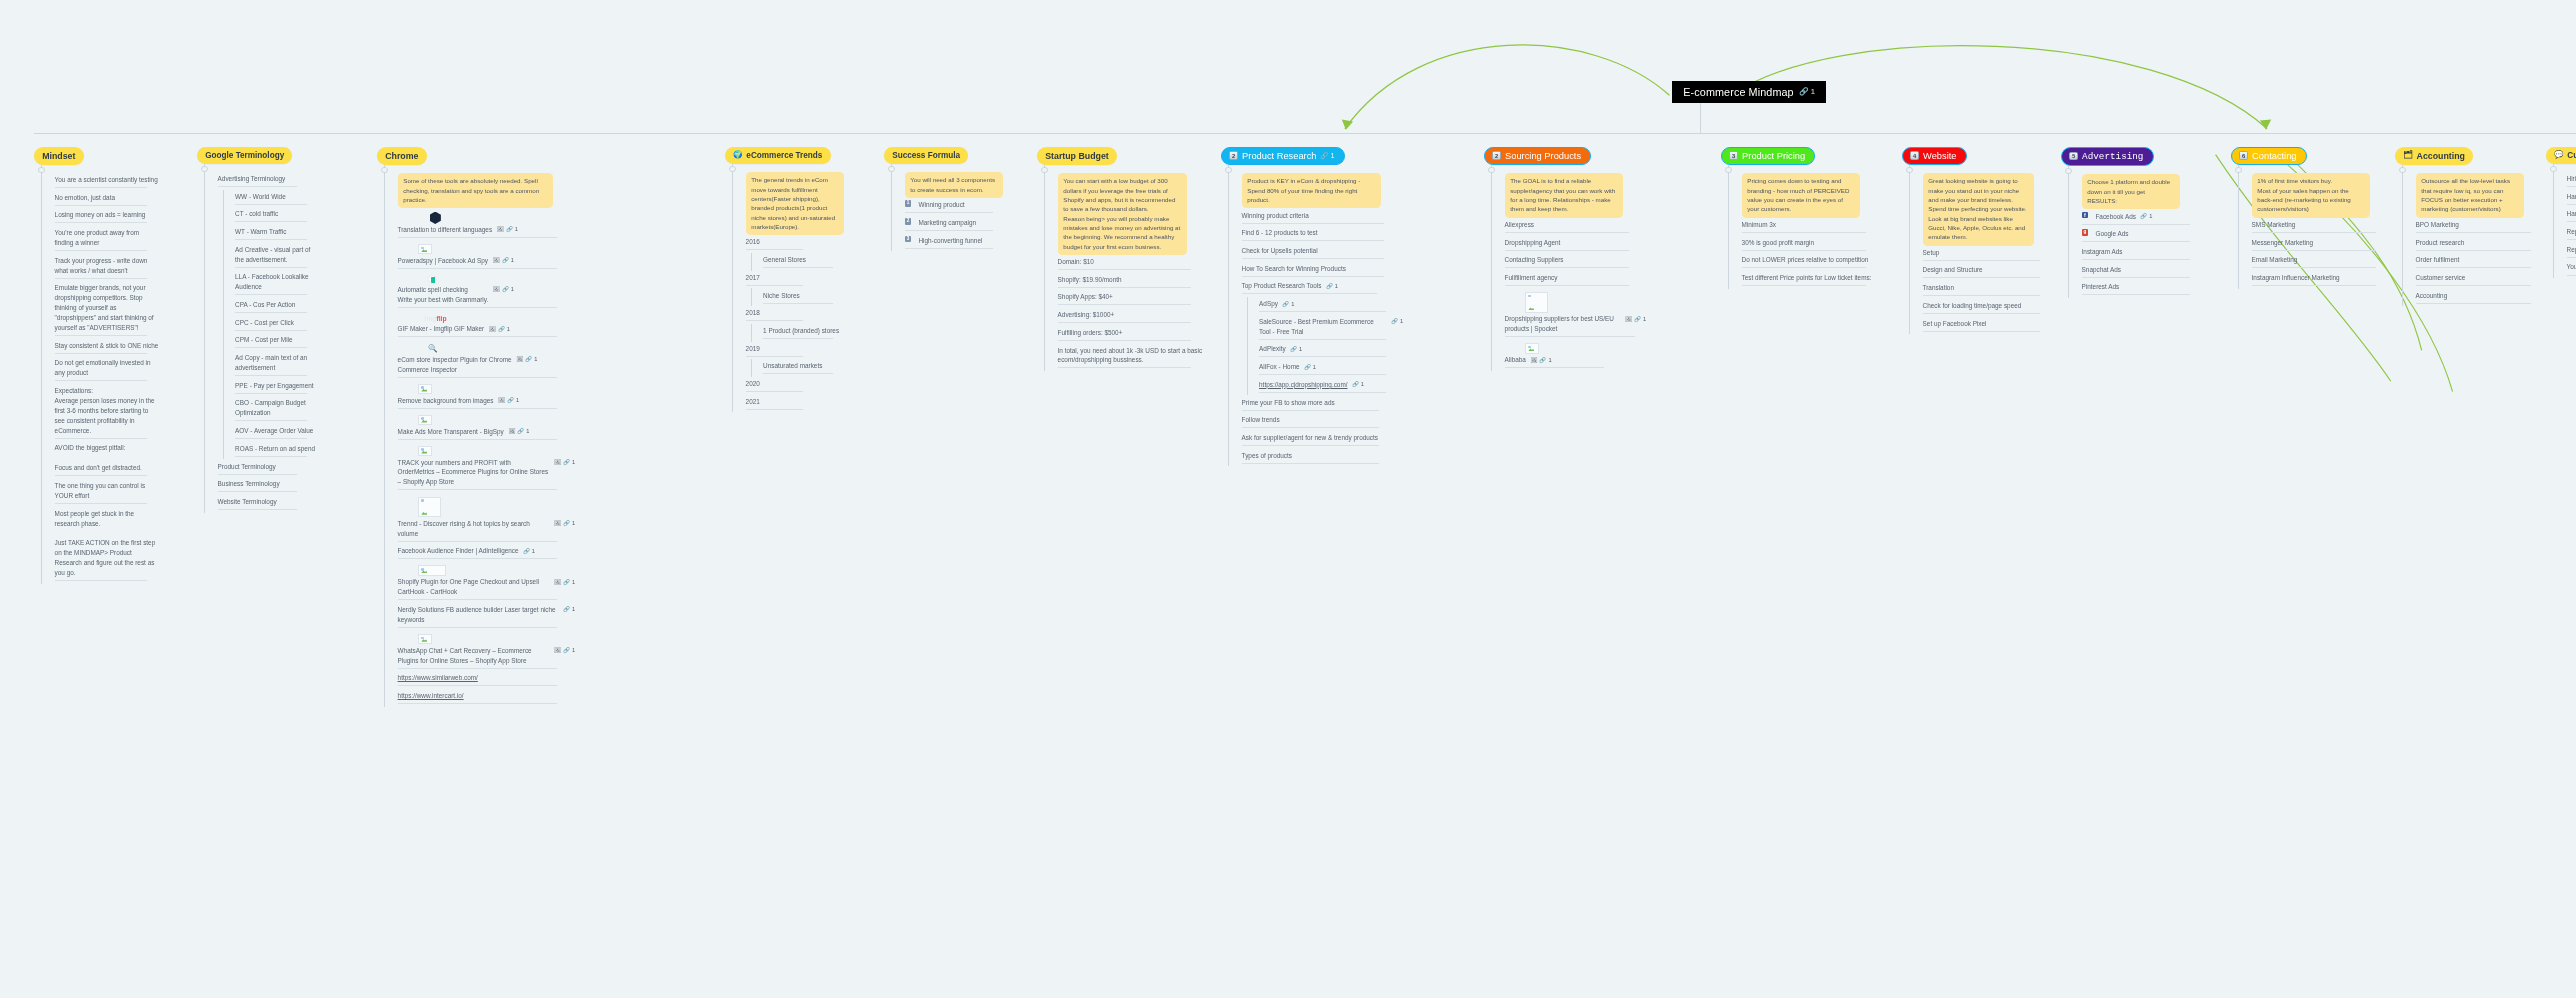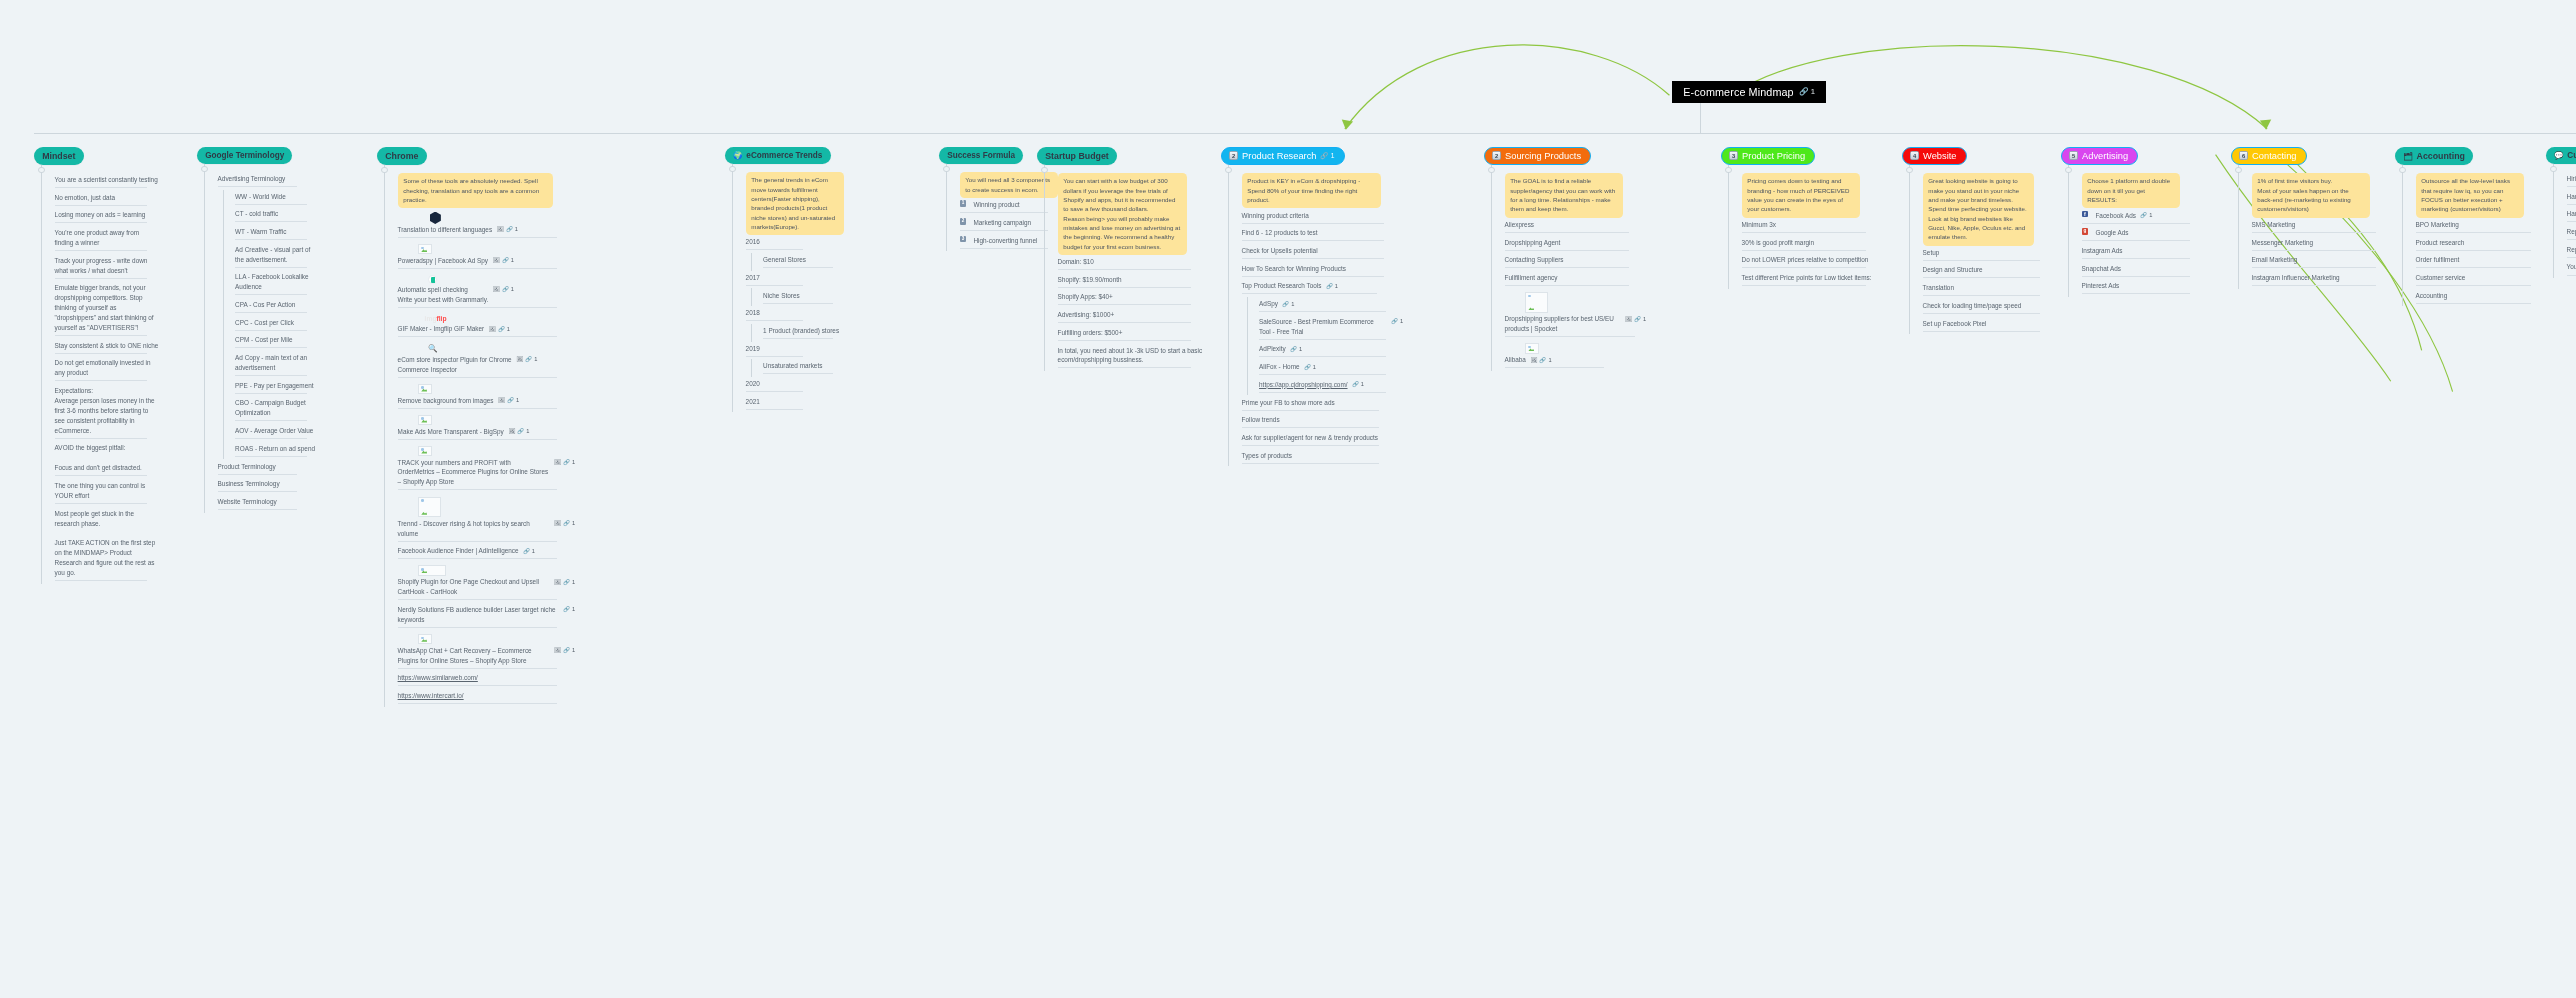--- a/index.html
+++ b/index.html
@@ -24,23 +24,23 @@
     position:absolute; left:1672px; top:81px;
     background:#000; color:#fff; padding:4.6px 11.3px 5.2px 11.3px;
     font-size:10.8px; letter-spacing:0.1px; white-space:nowrap;
     display:flex; align-items:center; gap:5.2px;
   }
   .root-node .lnk { font-size:7.7px; color:#dfe6ea; }
 
   
   .col { position:absolute; top:147px; }
   .col-head {
-    background:#14b8a6; border-radius:13.4px; padding:3.6px 8.2px 4.1px 8.2px;
+    background:#fde047; border-radius:13.4px; padding:3.6px 8.2px 4.1px 8.2px;
     font-size:8.8px; font-weight:bold; color:#2f3b47; display:inline-flex;
-    align-items:flex-end; gap:3.6px; white-space:nowrap;
+    align-items:flex-start; gap:3.6px; white-space:nowrap;
     box-shadow:0 0.5px 1px rgba(40,60,80,.07);
   }
   .col-head.plain { font-size:8.2px; }
   .col-head .emoji { font-size:7.7px; line-height:1; }
 
   
   .stage-head {
     border-radius:11.3px; padding:2.6px 9.3px 3.1px 7.2px; display:inline-flex;
     align-items:center; gap:4.1px; white-space:nowrap; font-size:9.3px;
     color:#fff; border:1.5px solid #12aef3;
@@ -182,21 +182,21 @@
         <span>eCommerce Trends</span>
       </div><div style="position: relative; margin-left: 7.2px; padding-left: 12.4px; padding-top: 8.2px; border-left: 1px solid rgb(205, 214, 220); width: 118px;"><div class="knob" style="left: -4.1px; top: 2.1px;"></div><div class="note" style="max-width: 98px;">The general trends in eCom move towards fulfillment centers(Faster shipping), branded products(1 product niche stores) and un-saturated markets(Europe).</div><div class="item"><div class="item-row"><span class="item-text">2016</span></div><div style="border-bottom: 0.8px solid rgb(215, 223, 229); margin-top: 2.1px; width: 55%;"></div></div><div style="position: relative; margin-left: 5.2px; padding-left: 11.3px; border-left: 1px solid rgb(205, 214, 220);">
           <div class="item"><div class="item-row"><span class="item-text">General Stores</span></div><div style="border-bottom: 0.8px solid rgb(215, 223, 229); margin-top: 2.1px; width: 80%;"></div></div>
         </div><div class="item"><div class="item-row"><span class="item-text">2017</span></div><div style="border-bottom: 0.8px solid rgb(215, 223, 229); margin-top: 2.1px; width: 55%;"></div></div><div style="position: relative; margin-left: 5.2px; padding-left: 11.3px; border-left: 1px solid rgb(205, 214, 220);">
           <div class="item"><div class="item-row"><span class="item-text">Niche Stores</span></div><div style="border-bottom: 0.8px solid rgb(215, 223, 229); margin-top: 2.1px; width: 80%;"></div></div>
         </div><div class="item"><div class="item-row"><span class="item-text">2018</span></div><div style="border-bottom: 0.8px solid rgb(215, 223, 229); margin-top: 2.1px; width: 55%;"></div></div><div style="position: relative; margin-left: 5.2px; padding-left: 11.3px; border-left: 1px solid rgb(205, 214, 220);">
           <div class="item"><div class="item-row"><span class="item-text">1 Product (branded) stores</span></div><div style="border-bottom: 0.8px solid rgb(215, 223, 229); margin-top: 2.1px; width: 80%;"></div></div>
         </div><div class="item"><div class="item-row"><span class="item-text">2019</span></div><div style="border-bottom: 0.8px solid rgb(215, 223, 229); margin-top: 2.1px; width: 55%;"></div></div><div style="position: relative; margin-left: 5.2px; padding-left: 11.3px; border-left: 1px solid rgb(205, 214, 220);">
           <div class="item"><div class="item-row"><span class="item-text">Unsaturated markets</span></div><div style="border-bottom: 0.8px solid rgb(215, 223, 229); margin-top: 2.1px; width: 80%;"></div></div>
         </div><div class="item"><div class="item-row"><span class="item-text">2020</span></div><div style="border-bottom: 0.8px solid rgb(215, 223, 229); margin-top: 2.1px; width: 55%;"></div></div><div class="item"><div class="item-row"><span class="item-text">2021</span></div><div style="border-bottom: 0.8px solid rgb(215, 223, 229); margin-top: 2.1px; width: 55%;"></div></div></div></div>
-    <div class="col" style="left: 939px;"><div class="col-head plain">
+    <div class="col" style="left: 884px;"><div class="col-head plain">
         <span>Success Formula</span>
       </div><div style="position: relative; margin-left: 7.2px; padding-left: 12.4px; padding-top: 8.2px; border-left: 1px solid rgb(205, 214, 220); width: 124px;"><div class="knob" style="left: -4.1px; top: 2.1px;"></div><div class="note" style="max-width: 98px;">You will need all 3 components to create success in ecom.</div><div class="item"><div class="item-row"><span class="badge-num">1</span><span class="item-text">Winning product</span></div><div style="border-bottom: 0.8px solid rgb(215, 223, 229); margin-top: 2.1px; width: 80%;"></div></div><div class="item"><div class="item-row"><span class="badge-num">2</span><span class="item-text">Marketing campaign</span></div><div style="border-bottom: 0.8px solid rgb(215, 223, 229); margin-top: 2.1px; width: 80%;"></div></div><div class="item"><div class="item-row"><span class="badge-num">3</span><span class="item-text">High-converting funnel</span></div><div style="border-bottom: 0.8px solid rgb(215, 223, 229); margin-top: 2.1px; width: 80%;"></div></div></div></div>
     <div class="col" style="left: 1037px;"><div class="col-head">
         <span>Startup Budget</span>
       </div><div style="position: relative; margin-left: 7.2px; padding-left: 12.4px; padding-top: 8.2px; border-left: 1px solid rgb(205, 214, 220); width: 165px;"><div class="knob" style="left: -4.1px; top: 2.1px;"></div><div class="note" style="max-width: 129px;">You can start with a low budget of 300 dollars if you leverage the free trials of Shopify and apps, but it is recommended to save a few thousand dollars.
  Reason being&gt; you will probably make mistakes and lose money on advertising at the beginning. We recommend a healthy budget for your first ecom business.</div><div class="item"><div class="item-row"><span class="item-text">Domain: $10</span></div><div style="border-bottom: 0.8px solid rgb(215, 223, 229); margin-top: 2.1px; width: 88%;"></div></div><div class="item"><div class="item-row"><span class="item-text">Shopify: $19.90/month</span></div><div style="border-bottom: 0.8px solid rgb(215, 223, 229); margin-top: 2.1px; width: 88%;"></div></div><div class="item"><div class="item-row"><span class="item-text">Shopify Apps: $40+</span></div><div style="border-bottom: 0.8px solid rgb(215, 223, 229); margin-top: 2.1px; width: 88%;"></div></div><div class="item"><div class="item-row"><span class="item-text">Advertising: $1000+</span></div><div style="border-bottom: 0.8px solid rgb(215, 223, 229); margin-top: 2.1px; width: 88%;"></div></div><div class="item"><div class="item-row"><span class="item-text">Fulfilling orders: $500+</span></div><div style="border-bottom: 0.8px solid rgb(215, 223, 229); margin-top: 2.1px; width: 88%;"></div></div><div class="item"><div class="item-row"><span class="item-text">In total, you need about 1k -3k USD to start a basic ecom/dropshipping bussiness.</span></div><div style="border-bottom: 0.8px solid rgb(215, 223, 229); margin-top: 2.1px; width: 88%;"></div></div></div></div>
     <div class="col" style="left: 1221px;"><div class="stage-head" style="background: rgb(19, 181, 239);">
         <span class="num">2</span>
         <span>Product Research</span>
         <span class="lnk">🔗 1</span>
@@ -212,21 +212,21 @@
         <span>Sourcing Products</span>
       </div><div style="position: relative; margin-left: 7.2px; padding-left: 12.4px; padding-top: 8.2px; border-left: 1px solid rgb(205, 214, 220); width: 155px;"><div class="knob" style="left: -4.1px; top: 2.1px;"></div><div class="note" style="max-width: 118px;">The GOAL is to find a reliable suppler/agency that you can work with for a long time. Relationships - make them and keep them.</div><div class="item"><div class="item-row"><span class="item-text">Aliexpress</span></div><div style="border-bottom: 0.8px solid rgb(215, 223, 229); margin-top: 2.1px; width: 88%;"></div></div><div class="item"><div class="item-row"><span class="item-text">Dropshipping Agent</span></div><div style="border-bottom: 0.8px solid rgb(215, 223, 229); margin-top: 2.1px; width: 88%;"></div></div><div class="item"><div class="item-row"><span class="item-text">Contacting Suppliers</span></div><div style="border-bottom: 0.8px solid rgb(215, 223, 229); margin-top: 2.1px; width: 88%;"></div></div><div class="item"><div class="item-row"><span class="item-text">Fullfillment agency</span></div><div style="border-bottom: 0.8px solid rgb(215, 223, 229); margin-top: 2.1px; width: 88%;"></div></div><div class="item"><div class="imgph tall"></div><div class="item-row"><span class="item-text">Dropshipping suppliers for best US/EU products | Spocket</span><span class="meta"><span class="ico-img">🖼</span><span class="ico-link">🔗 1</span></span></div><div style="border-bottom: 0.8px solid rgb(215, 223, 229); margin-top: 2.1px; width: 92%;"></div></div><div class="item"><div class="imgph"></div><div class="item-row"><span class="item-text">Alibaba</span><span class="meta"><span class="ico-img">🖼</span><span class="ico-link">🔗 1</span></span></div><div style="border-bottom: 0.8px solid rgb(215, 223, 229); margin-top: 2.1px; width: 70%;"></div></div></div></div>
     <div class="col" style="left: 1721px;"><div class="stage-head" style="background: rgb(78, 232, 27);">
         <span class="num">3</span>
         <span>Product Pricing</span>
       </div><div style="position: relative; margin-left: 7.2px; padding-left: 12.4px; padding-top: 8.2px; border-left: 1px solid rgb(205, 214, 220); width: 155px;"><div class="knob" style="left: -4.1px; top: 2.1px;"></div><div class="note" style="max-width: 118px;">Pricing comes down to testing and branding - how much of PERCEIVED value you can create in the eyes of your customers.</div><div class="item"><div class="item-row"><span class="item-text">Minimum 3x</span></div><div style="border-bottom: 0.8px solid rgb(215, 223, 229); margin-top: 2.1px; width: 88%;"></div></div><div class="item"><div class="item-row"><span class="item-text">30% is good profit margin</span></div><div style="border-bottom: 0.8px solid rgb(215, 223, 229); margin-top: 2.1px; width: 88%;"></div></div><div class="item"><div class="item-row"><span class="item-text">Do not LOWER prices relative to competition</span></div><div style="border-bottom: 0.8px solid rgb(215, 223, 229); margin-top: 2.1px; width: 88%;"></div></div><div class="item"><div class="item-row"><span class="item-text">Test different Price points for Low ticket items:</span></div><div style="border-bottom: 0.8px solid rgb(215, 223, 229); margin-top: 2.1px; width: 88%;"></div></div></div></div>
     <div class="col" style="left: 1902px;"><div class="stage-head" style="background: rgb(245, 11, 11);">
         <span class="num">4</span>
         <span>Website</span>
       </div><div style="position: relative; margin-left: 7.2px; padding-left: 12.4px; padding-top: 8.2px; border-left: 1px solid rgb(205, 214, 220); width: 147px;"><div class="knob" style="left: -4.1px; top: 2.1px;"></div><div class="note" style="max-width: 111px;">Great looking website is going to make you stand out in your niche and make your brand timeless. Spend time perfecting your website. Look at big brand websites like Gucci, Nike, Apple, Oculus etc. and emulate them.</div><div class="item"><div class="item-row"><span class="item-text">Setup</span></div><div style="border-bottom: 0.8px solid rgb(215, 223, 229); margin-top: 2.1px; width: 88%;"></div></div><div class="item"><div class="item-row"><span class="item-text">Design and Structure</span></div><div style="border-bottom: 0.8px solid rgb(215, 223, 229); margin-top: 2.1px; width: 88%;"></div></div><div class="item"><div class="item-row"><span class="item-text">Translation</span></div><div style="border-bottom: 0.8px solid rgb(215, 223, 229); margin-top: 2.1px; width: 88%;"></div></div><div class="item"><div class="item-row"><span class="item-text">Check for loading time/page speed</span></div><div style="border-bottom: 0.8px solid rgb(215, 223, 229); margin-top: 2.1px; width: 88%;"></div></div><div class="item"><div class="item-row"><span class="item-text">Set up Facebook Pixel</span></div><div style="border-bottom: 0.8px solid rgb(215, 223, 229); margin-top: 2.1px; width: 88%;"></div></div></div></div>
-    <div class="col" style="left: 2061px;"><div class="stage-head" style="background: #d946ef;">
+    <div class="col" style="left: 2061px;"><div class="stage-head" style="background: #4c1d95; font-family: Liberation Mono, monospace;">
         <span class="num">5</span>
         <span>Advertising</span>
       </div><div style="position: relative; margin-left: 7.2px; padding-left: 12.4px; padding-top: 8.2px; border-left: 1px solid rgb(205, 214, 220); width: 134px;"><div class="knob" style="left: -4.1px; top: 2.1px;"></div><div class="note" style="max-width: 98px;">Choose 1 platform and double down on it till you get RESULTS:</div><div class="item"><div class="item-row"><span class="fb-ico">f</span><span class="item-text">Facebook Ads</span><span class="meta"><span class="ico-link">🔗 1</span></span></div><div style="border-bottom: 0.8px solid rgb(215, 223, 229); margin-top: 2.1px; width: 90%;"></div></div><div class="item"><div class="item-row"><span class="g-ico">g</span><span class="item-text">Google Ads</span></div><div style="border-bottom: 0.8px solid rgb(215, 223, 229); margin-top: 2.1px; width: 90%;"></div></div><div class="item"><div class="item-row"><span class="item-text">Instagram Ads</span></div><div style="border-bottom: 0.8px solid rgb(215, 223, 229); margin-top: 2.1px; width: 90%;"></div></div><div class="item"><div class="item-row"><span class="item-text">Snapchat Ads</span></div><div style="border-bottom: 0.8px solid rgb(215, 223, 229); margin-top: 2.1px; width: 90%;"></div></div><div class="item"><div class="item-row"><span class="item-text">Pinterest Ads</span></div><div style="border-bottom: 0.8px solid rgb(215, 223, 229); margin-top: 2.1px; width: 90%;"></div></div></div></div>
     <div class="col" style="left: 2231px;"><div class="stage-head" style="background: rgb(255, 200, 3);">
         <span class="num">6</span>
         <span>Contacting</span>
       </div><div style="position: relative; margin-left: 7.2px; padding-left: 12.4px; padding-top: 8.2px; border-left: 1px solid rgb(205, 214, 220); width: 155px;"><div class="knob" style="left: -4.1px; top: 2.1px;"></div><div class="note" style="max-width: 118px;">1% of  first time visitors buy.
 Most of  your sales happen on the back-end (re-marketing to existing customers/visitors)</div><div class="item"><div class="item-row"><span class="item-text">SMS Marketing</span></div><div style="border-bottom: 0.8px solid rgb(215, 223, 229); margin-top: 2.1px; width: 88%;"></div></div><div class="item"><div class="item-row"><span class="item-text">Messenger Marketing</span></div><div style="border-bottom: 0.8px solid rgb(215, 223, 229); margin-top: 2.1px; width: 88%;"></div></div><div class="item"><div class="item-row"><span class="item-text">Email Marketing</span></div><div style="border-bottom: 0.8px solid rgb(215, 223, 229); margin-top: 2.1px; width: 88%;"></div></div><div class="item"><div class="item-row"><span class="item-text">Instagram Influencer Marketing</span></div><div style="border-bottom: 0.8px solid rgb(215, 223, 229); margin-top: 2.1px; width: 88%;"></div></div></div></div>
     <div class="col" style="left: 2395px;"><div class="col-head">
         <span class="emoji">🗂</span>

